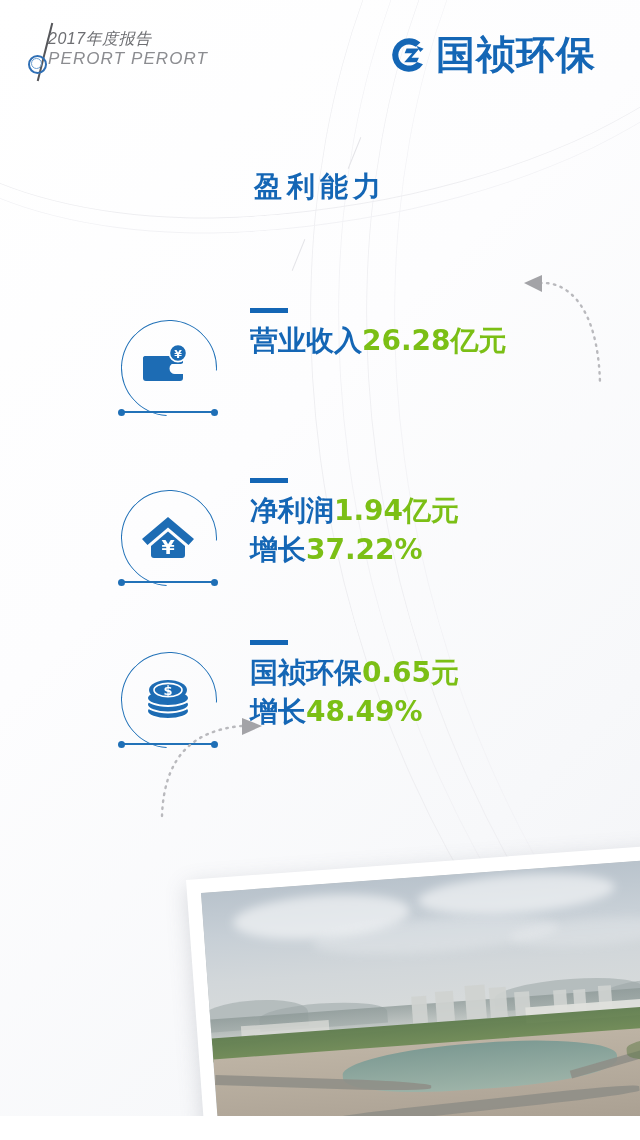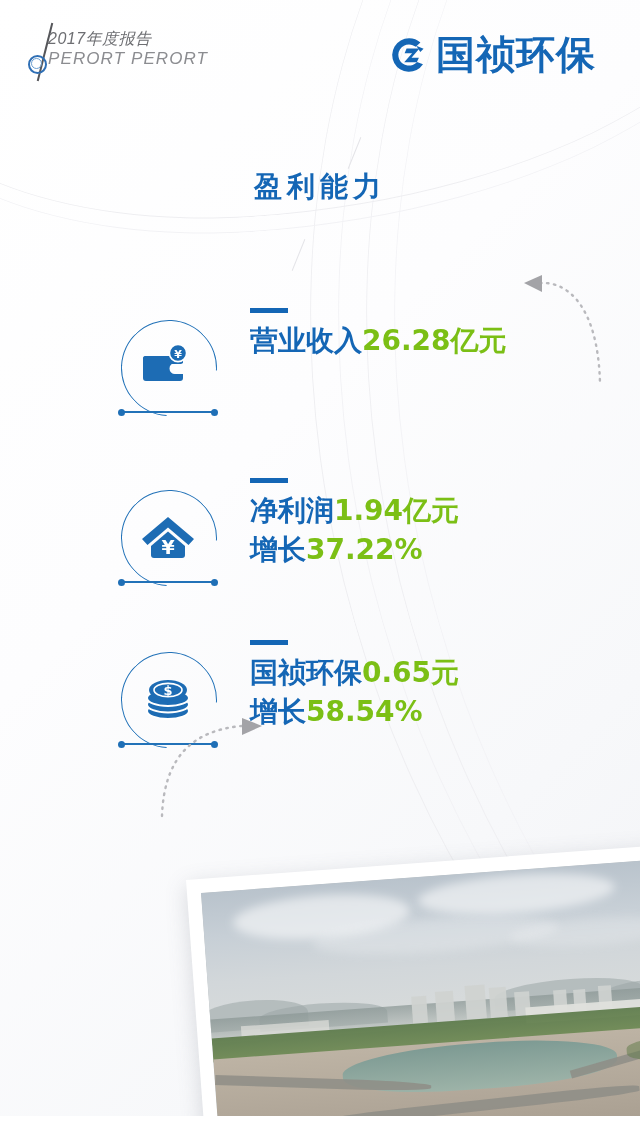--- a/index.html
+++ b/index.html
@@ -238,21 +238,21 @@
           <div class="dot l"></div>
           <div class="dot r"></div>
       </div>
     </div>
     <div class="stat-text">
       <div class="dash"></div>
       <div class="line">
         <span class="cblue">国祯环保</span><span class="cgreen">0.65元</span>
       </div>
       <div class="line">
-        <span class="cblue">增长</span><span class="cgreen">58.54%</span>
+        <span class="cblue">增长</span><span class="cgreen">48.49%</span>
       </div>
     </div>
   </div>
 
   <svg style="position:absolute;left:520px;top:255px;width:120px;height:140px;">
     <path d="M20 28 C 48 26, 78 52, 80 128" fill="none" stroke="#b9b9bd" stroke-width="2.4" stroke-dasharray="1.5 5.5" stroke-linecap="round"></path>
     <path d="M4 28 L22 20 L22 37 Z" fill="#a3a3a7"></path>
   </svg>
 
   <svg style="position:absolute;left:150px;top:700px;width:130px;height:120px;">

